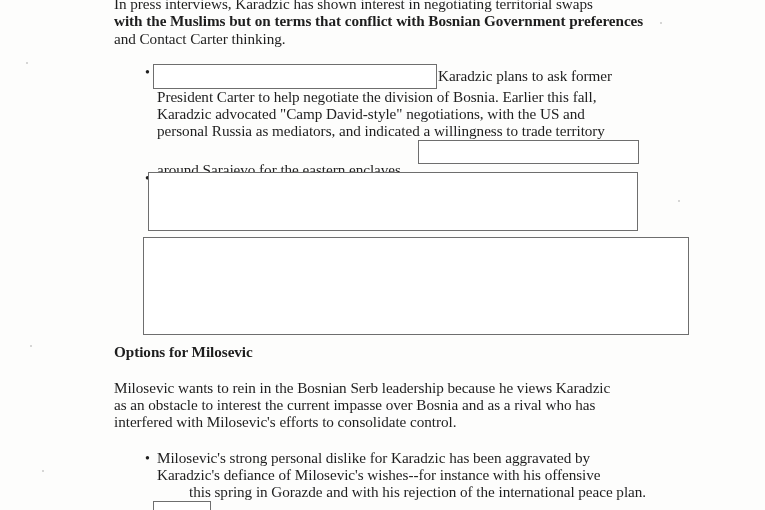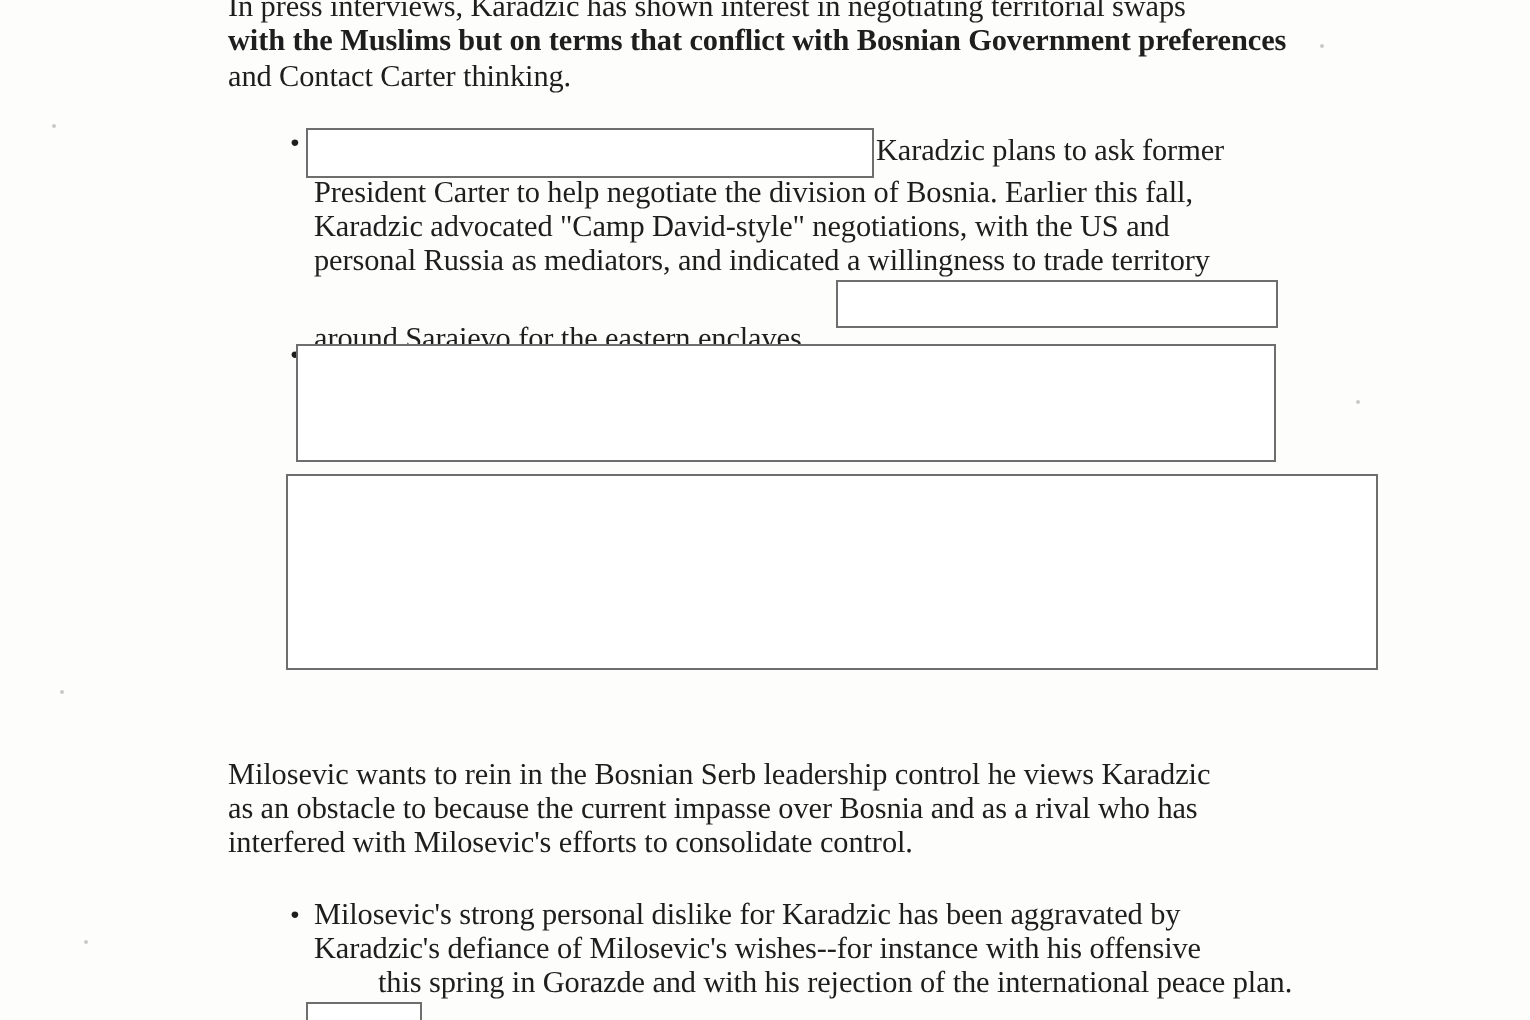--- a/index.html
+++ b/index.html
@@ -54,24 +54,25 @@
     <div class="redaction" style="left:418px; top:140px; width:221px; height:24px;"></div>
   </div>
 
   <div>
     <span class="bullet" style="left:145px; top:172px;">•</span>
     <div class="redaction" style="left:148px; top:172px; width:490px; height:59px;"></div>
   </div>
 
   <div class="redaction" style="left:143px; top:237px; width:546px; height:98px;"></div>
 
+  <div class="line heading" style="left:114px; top:344px;">Options for Milosevic</div>
 
   <div>
-    <div class="line" style="left:114px; top:380px;">Milosevic wants to rein in the Bosnian Serb leadership control he views Karadzic</div>
-    <div class="line" style="left:114px; top:397px;">as an obstacle to because the current impasse over Bosnia and as a rival who has</div>
+    <div class="line" style="left:114px; top:380px;">Milosevic wants to rein in the Bosnian Serb leadership because he views Karadzic</div>
+    <div class="line" style="left:114px; top:397px;">as an obstacle to interest the current impasse over Bosnia and as a rival who has</div>
     <div class="line" style="left:114px; top:414px;">interfered with Milosevic's efforts to consolidate control.</div>
   </div>
 
   <div>
     <span class="bullet" style="left:145px; top:452px;">•</span>
     <div class="line" style="left:157px; top:450px;">Milosevic's strong personal dislike for Karadzic has been aggravated by</div>
     <div class="line" style="left:157px; top:467px;">Karadzic's defiance of Milosevic's wishes--for instance with his offensive</div>
     <div class="line" style="left:157px; top:484px;margin-left:32px;">this spring in Gorazde and with his rejection of the international peace plan.</div>
     <div class="redaction" style="left:153px; top:501px; width:58px; height:15px;"></div>
   </div>

